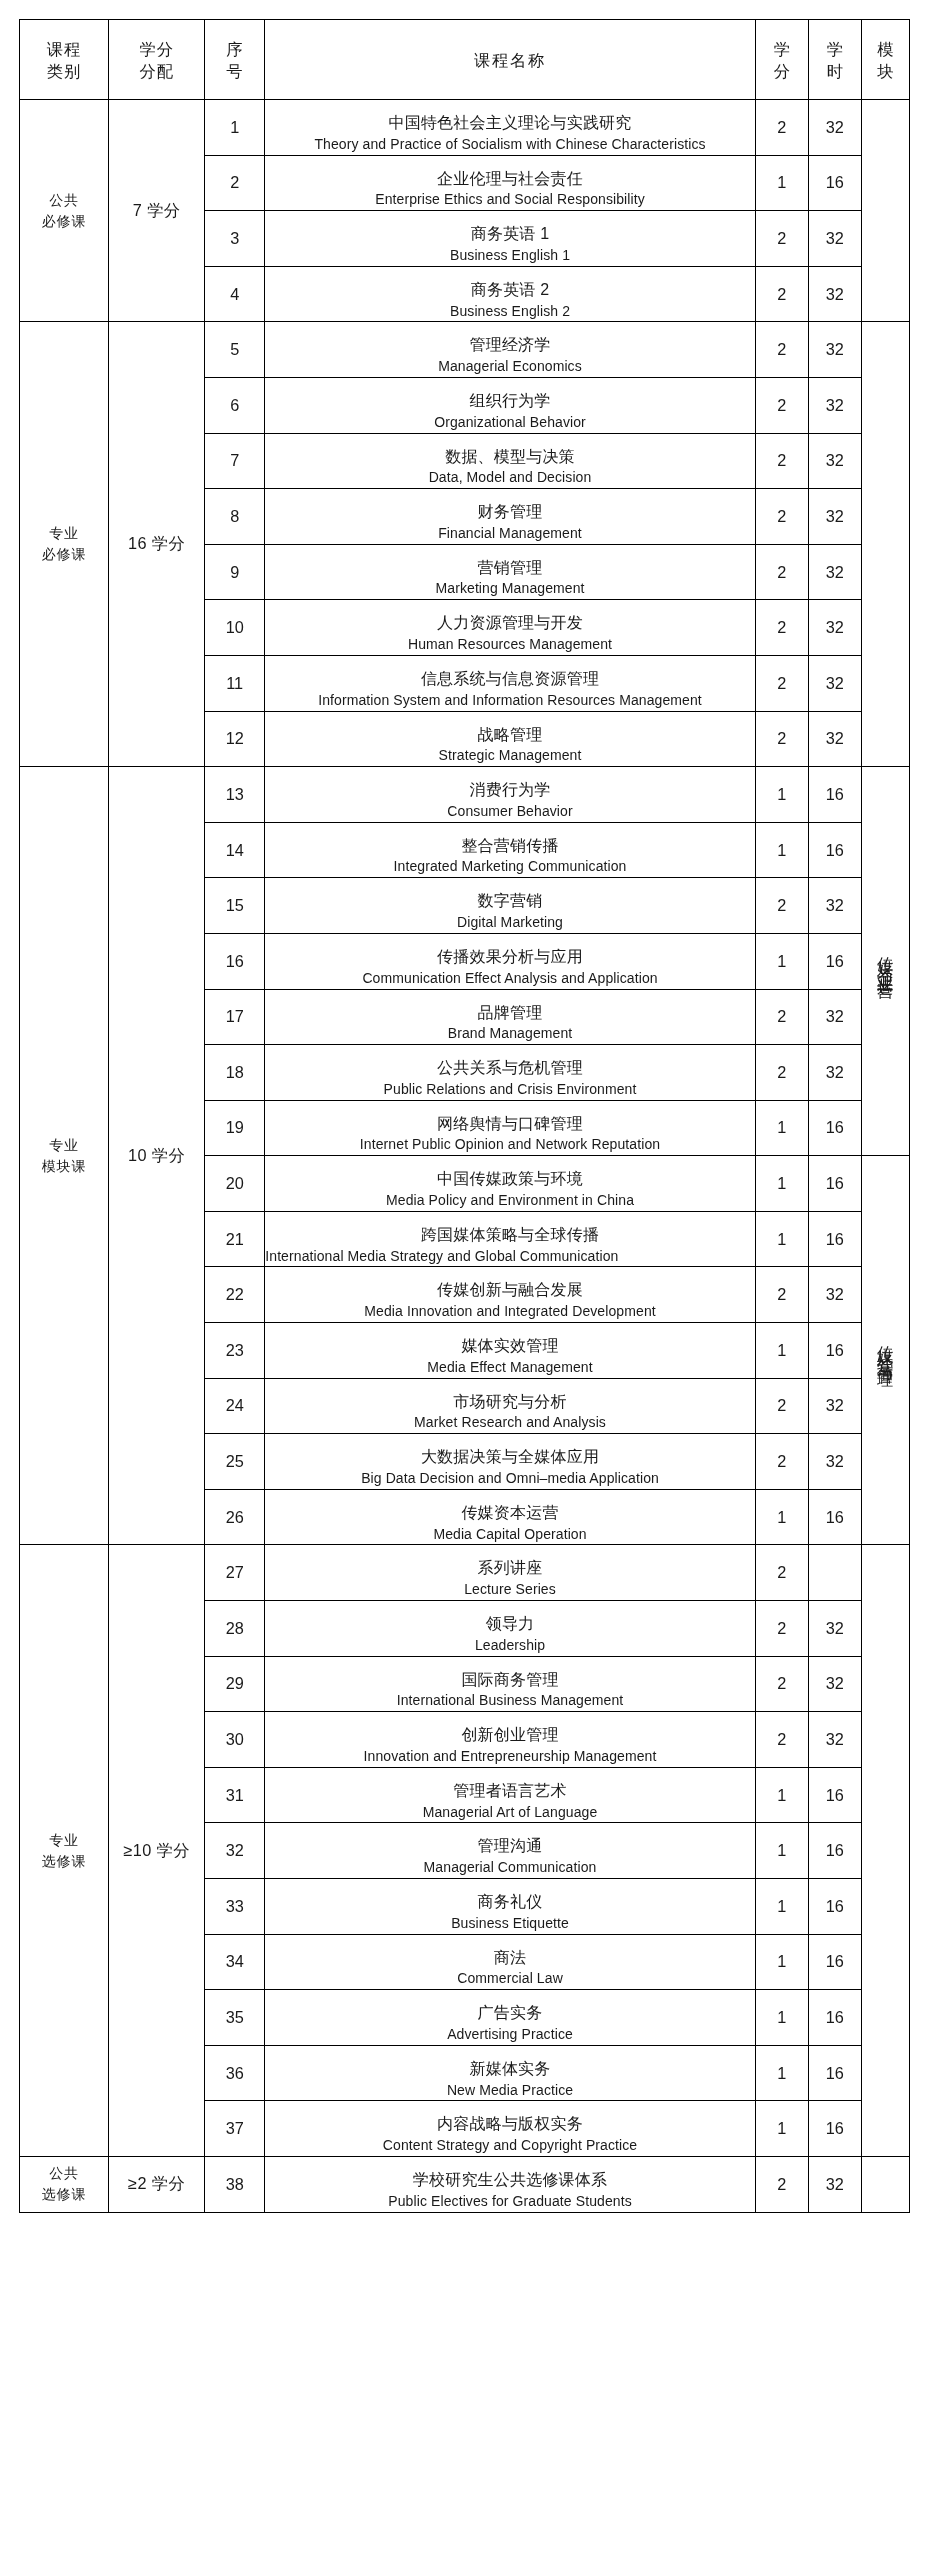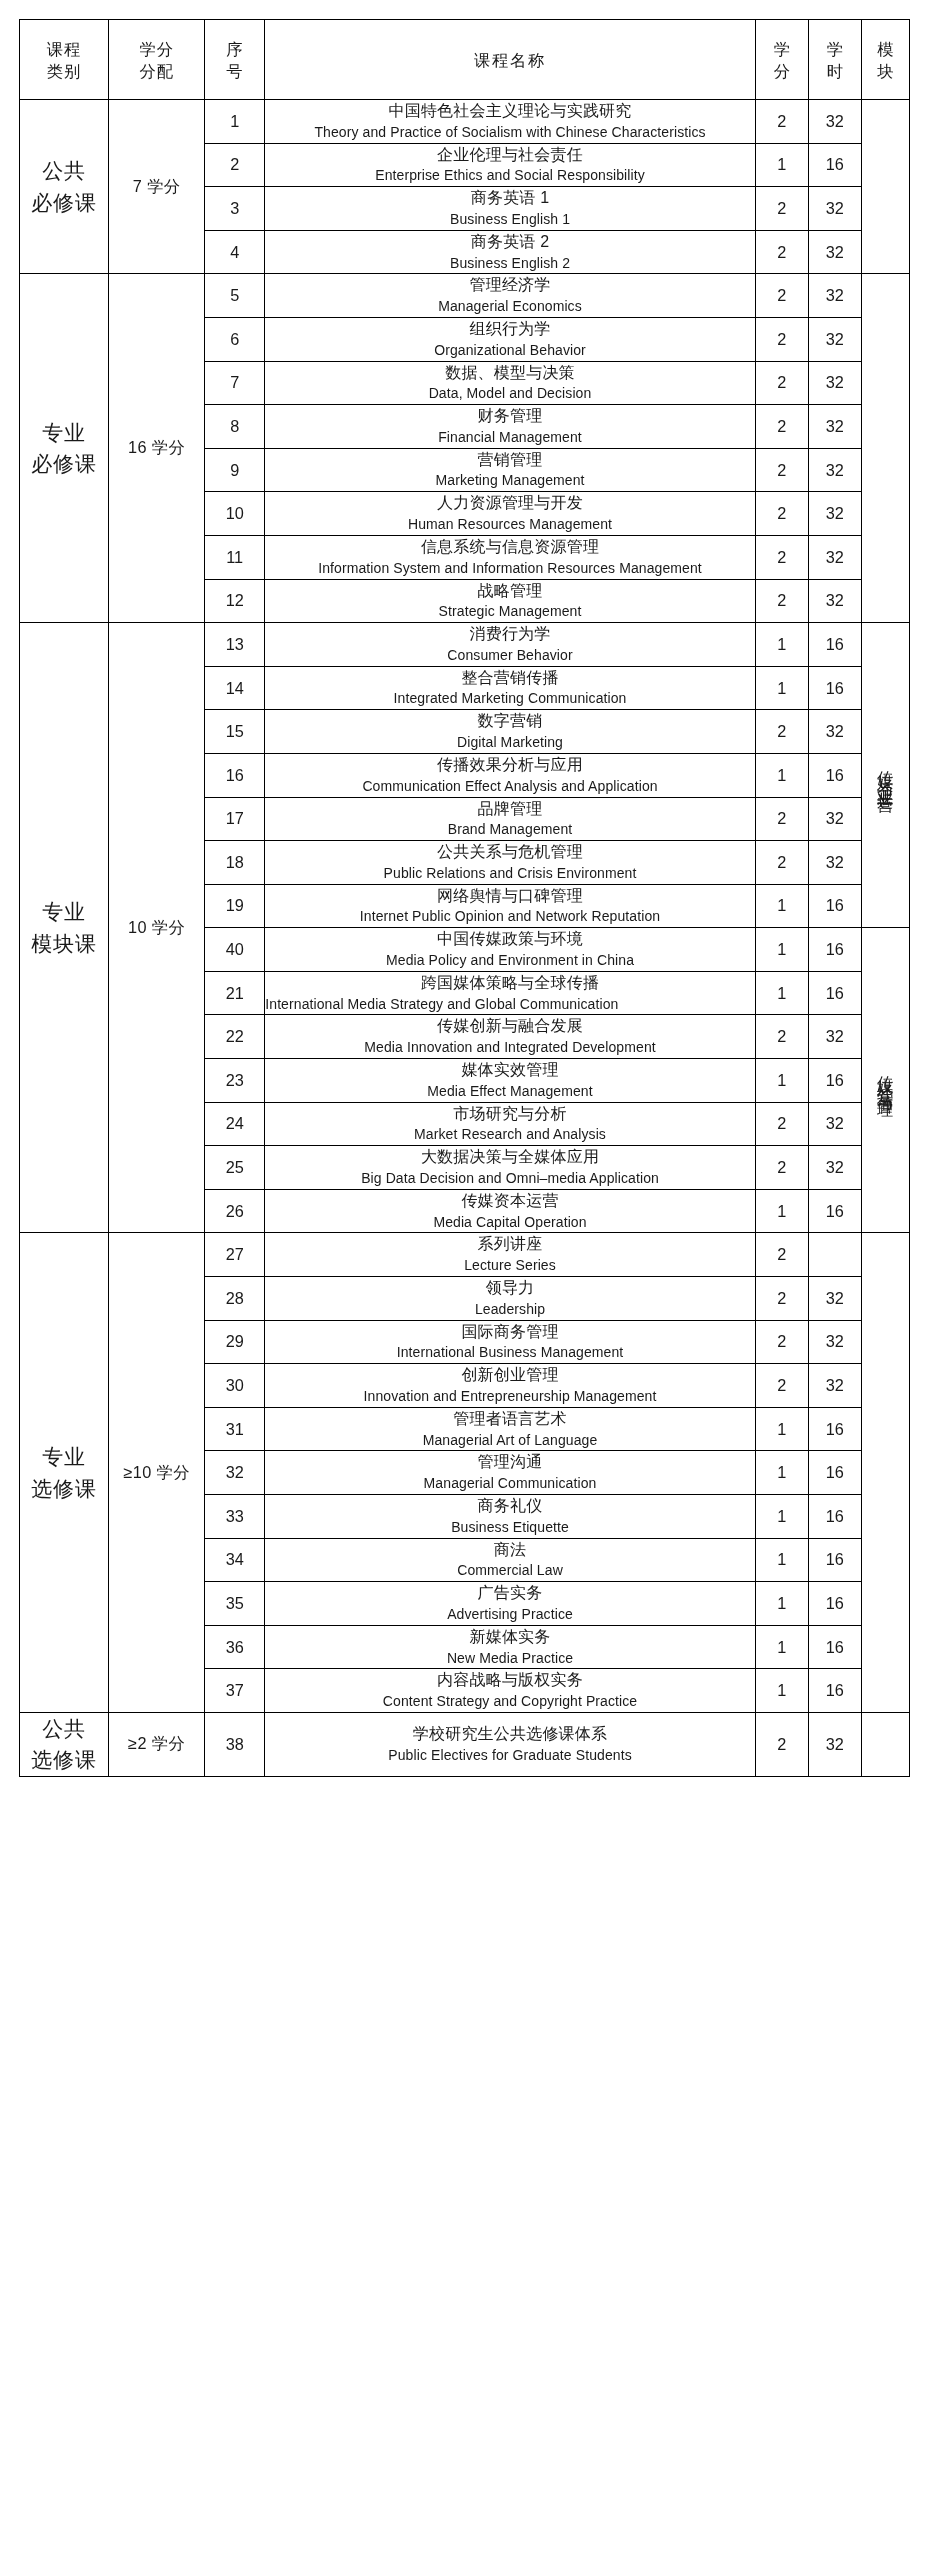--- a/index.html
+++ b/index.html
@@ -53,21 +53,21 @@
     letter-spacing:0.9px;
   }
   .hdr-cell.wide{letter-spacing:1.7px;}
   .hdr-narrow{
     padding:19px 1.7px 17px 1.7px;
     line-height:1.32;
     font-size:16.3px;
   }
 
   td.cat{
-    font-size:21px;
+    font-size:14px;
     line-height:1.5;
     letter-spacing:0.9px;
     padding:3.4px 1.7px;
   }
   td.credits{
     font-size:16.3px;
     letter-spacing:0.4px;
     padding:3.4px 1.7px;
   }
   td.seq{
@@ -77,20 +77,21 @@
   td.name{
     text-align:left;
     padding:7.7px 8.6px 8.6px 10.3px;
     line-height:1.42;
   }
   td.name .zh{
     display:block;
     font-size:16px;
     letter-spacing:0.2px;
     white-space:nowrap;
+    margin-top:12px;
   }
   td.name .en{
     display:block;
     font-size:14px;
     letter-spacing:0.1px;
   }
   td.name.justify .en{
     text-align:justify;
     text-align-last:left;
   }
@@ -344,21 +345,21 @@
         <tr>
           <td class="seq">19</td>
           <td class="name">
             <span class="zh">网络舆情与口碑管理</span>
             <span class="en">Internet Public Opinion and Network Reputation</span>
           </td>
           <td class="num">1</td>
           <td class="num">16</td>
         </tr>
         <tr>
-          <td class="seq">40</td>
+          <td class="seq">20</td>
           <td class="name">
             <span class="zh">中国传媒政策与环境</span>
             <span class="en">Media Policy and Environment in China</span>
           </td>
           <td class="num">1</td>
           <td class="num">16</td>
           <td class="module edge-r" rowspan="7"><span class="vtext">传媒经营与管理</span></td>
         </tr>
         <tr>
           <td class="seq">21</td>

